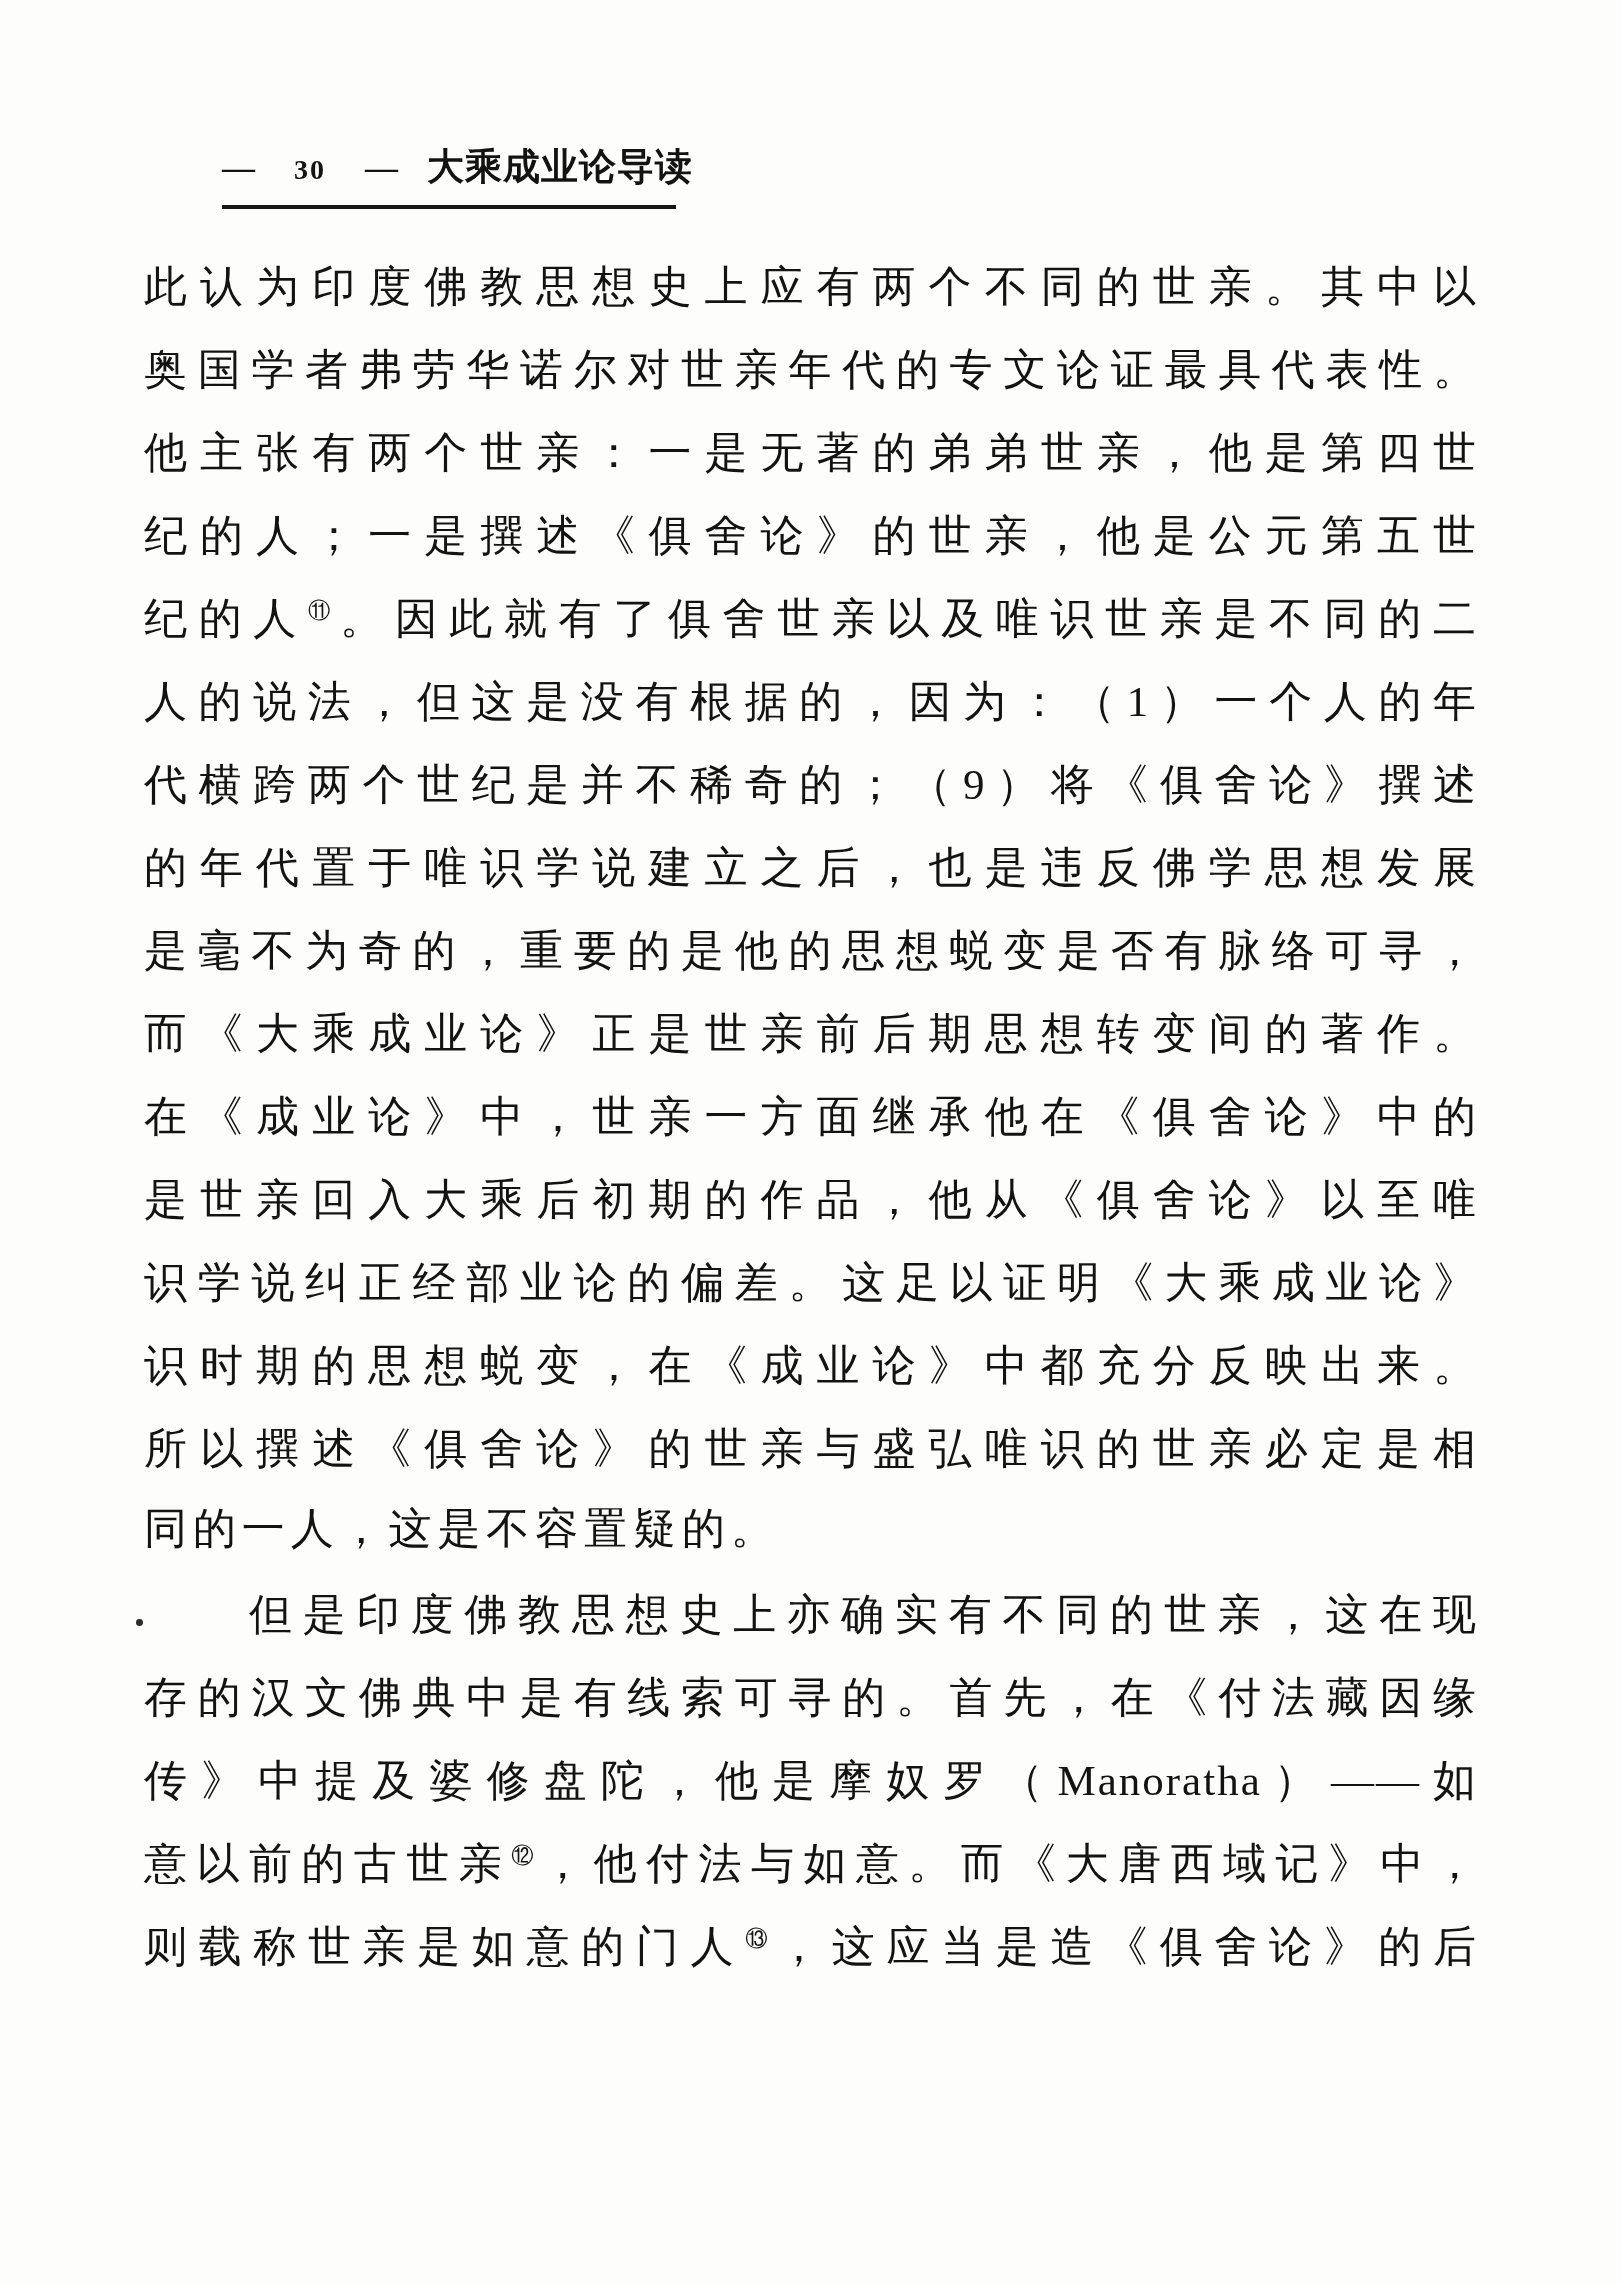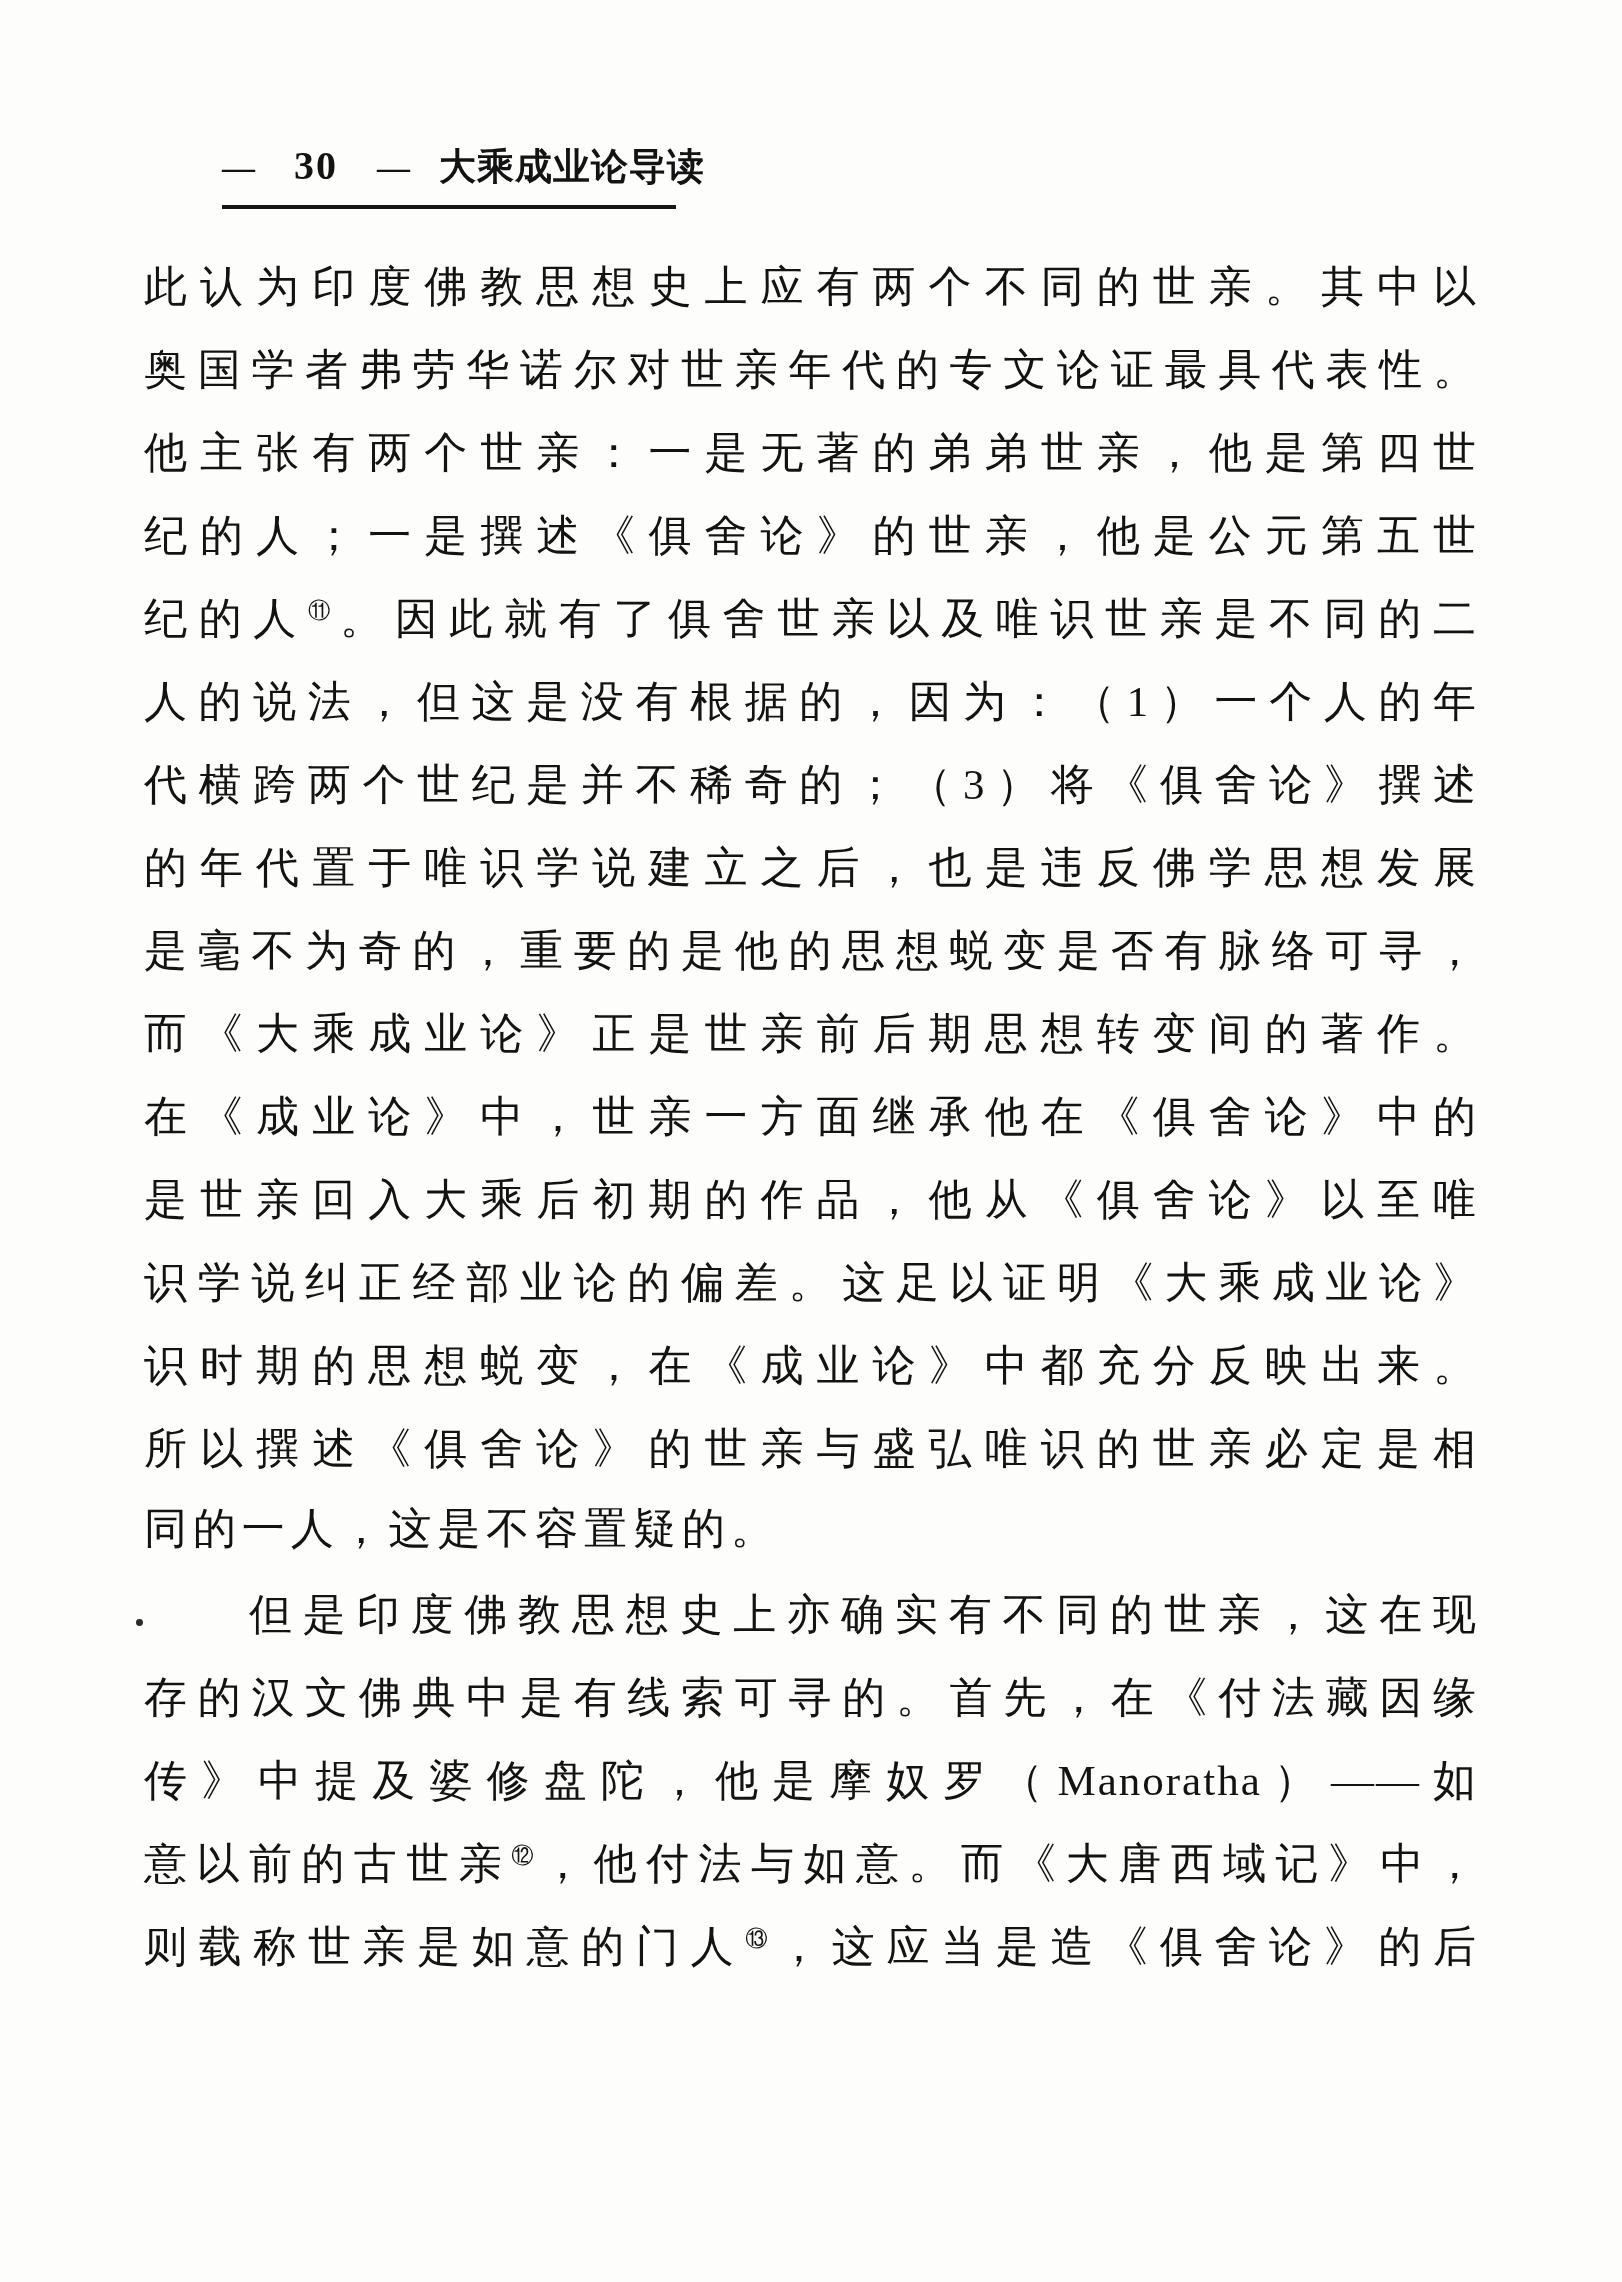--- a/index.html
+++ b/index.html
@@ -24,21 +24,21 @@
     top: 142px;
     width: 454px;
     display: flex;
     align-items: baseline;
     border-bottom: 4.9px solid #161616;
     padding-bottom: 12.7px;
     font-weight: bold;
     white-space: nowrap;
   }
   .h-dash  { font-size: 33px; }
-  .h-num   { font-size: 40px; margin-left: 39px; letter-spacing: 2px; }
+  .h-num   { font-size: 28px; margin-left: 39px; letter-spacing: 2px; }
   .h-dash2 { font-size: 33px; margin-left: 39px; }
   .h-title { font-size: 37px; margin-left: 29px; letter-spacing: 1px; }
 
   
   .body-text {
     position: absolute;
     left: 144px;
     top: 245px;
     width: 1334px;
   }
@@ -89,21 +89,21 @@
     <span class="h-title">大乘成业论导读</span>
   </div>
 
   <div class="body-text">
     <div class="line">此认为印度佛教思想史上应有两个不同的世亲。其中以</div>
     <div class="line">奥国学者弗劳华诺尔对世亲年代的专文论证最具代表性。</div>
     <div class="line">他主张有两个世亲：一是无著的弟弟世亲，他是第四世</div>
     <div class="line">纪的人；一是撰述《俱舍论》的世亲，他是公元第五世</div>
     <div class="line">纪的人<span class="sup">⑪</span>。因此就有了俱舍世亲以及唯识世亲是不同的二</div>
     <div class="line">人的说法，但这是没有根据的，因为：（1）一个人的年</div>
-    <div class="line">代横跨两个世纪是并不稀奇的；（3）将《俱舍论》撰述</div>
+    <div class="line">代横跨两个世纪是并不稀奇的；（9）将《俱舍论》撰述</div>
     <div class="line">的年代置于唯识学说建立之后，也是违反佛学思想发展</div>
     <div class="line">是毫不为奇的，重要的是他的思想蜕变是否有脉络可寻，</div>
     <div class="line">而《大乘成业论》正是世亲前后期思想转变间的著作。</div>
     <div class="line">在《成业论》中，世亲一方面继承他在《俱舍论》中的</div>
     <div class="line">是世亲回入大乘后初期的作品，他从《俱舍论》以至唯</div>
     <div class="line">识学说纠正经部业论的偏差。这足以证明《大乘成业论》</div>
     <div class="line">识时期的思想蜕变，在《成业论》中都充分反映出来。</div>
     <div class="line">所以撰述《俱舍论》的世亲与盛弘唯识的世亲必定是相</div>
     <div class="line short">同的一人，这是不容置疑的。</div>
     <div class="line indent">但是印度佛教思想史上亦确实有不同的世亲，这在现</div>

